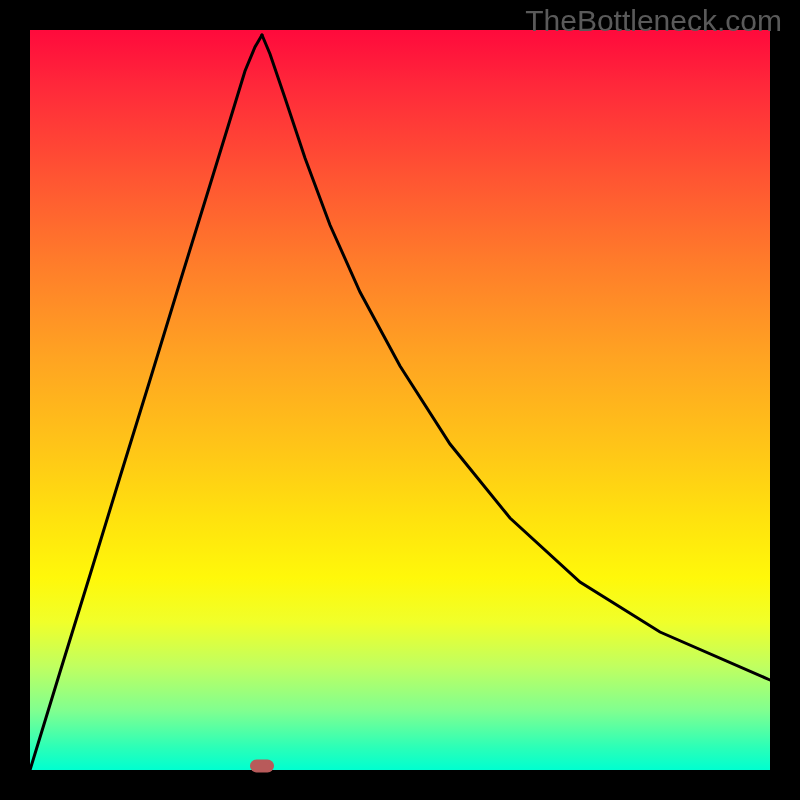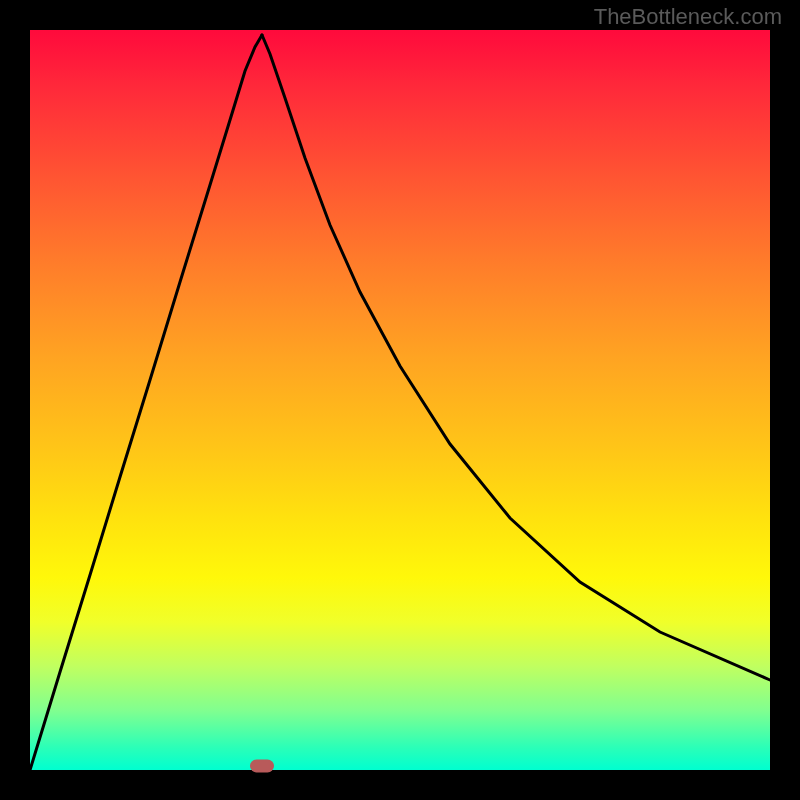--- a/index.html
+++ b/index.html
@@ -8,21 +8,21 @@
     height: 800px;
     background: #000;
     position: relative;
     font-family: Arial, sans-serif;
   }
   .watermark {
     position: absolute;
     top: 4px;
     right: 18px;
     color: #5a5a5a;
-    font-size: 22px;
+    font-size: 30px;
     font-weight: 500;
     z-index: 10;
   }
   .plot-area {
     position: absolute;
     left: 30px;
     top: 30px;
     width: 740px;
     height: 740px;
     background: linear-gradient(to bottom,

